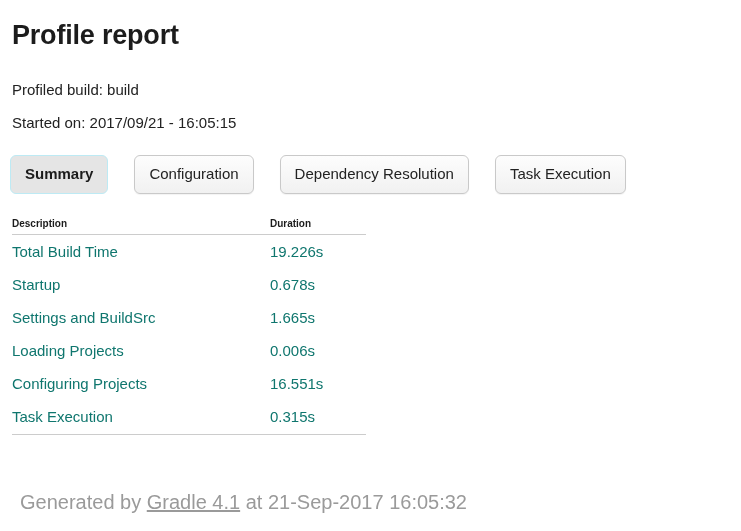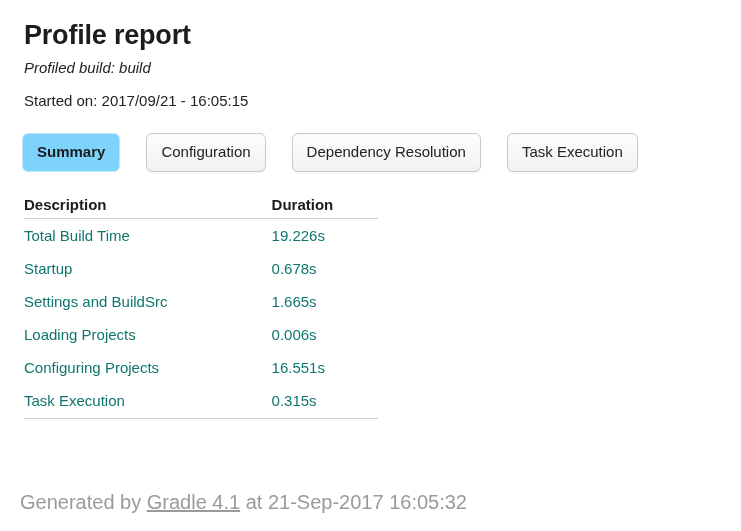--- a/index.html
+++ b/index.html
@@ -14,39 +14,39 @@
     font-family: "Liberation Sans", sans-serif;
     color: #222222;
     -webkit-font-smoothing: antialiased;
   }
 
   .page {
     position: relative;
     width: 741px;
     height: 493px;
     box-sizing: border-box;
-    padding: 0 24px;
+    padding: 0 12px;
   }
 
   
   .report-title {
     margin: 0;
     padding-top: 18px;
     font-size: 27px;
     line-height: 34px;
     font-weight: bold;
     letter-spacing: -0.2px;
     color: #1c1c1c;
   }
   .meta-line {
     font-size: 15px;
     line-height: 20px;
     color: #222222;
   }
-  .meta-line.first { margin-top: 6px; font-style: italic; }
+  .meta-line.first { margin-top: 28px; }
   .meta-line.second { margin-top: 13px; }
 
   
   .tabs {
     display: flex;
     align-items: flex-start;
     margin-top: 22px;
     margin-left: -2px;
   }
   .tab {
@@ -60,40 +60,40 @@
     cursor: pointer;
     user-select: none;
   }
   .tab.inactive {
     background: linear-gradient(#fdfdfd, #f1f1f1);
     border: 1px solid #c9c9c9;
     color: #222222;
     box-shadow: 0 1px 1px rgba(0,0,0,0.05);
   }
   .tab.active {
-    background: #7dd3fc;
+    background: #e5e5e5;
     border: 1px solid #bdeaf4;
     font-weight: bold;
     color: #1b1b1b;
   }
 
   
   .summary-table {
     margin-top: 24px;
     width: 354px;
     border-collapse: collapse;
     font-size: 15px;
   }
   .summary-table th {
     font-weight: bold;
     text-align: left;
     padding: 0 0 5px 0;
     border-bottom: 1px solid #cccccc;
     color: #1c1c1c;
-    font-size: 15px;
+    font-size: 10px;
   }
   .summary-table th.num { }
   .summary-table td {
     padding: 6px 0 6px 0;
     line-height: 21px;
     color: #0f766e;
     border: none;
   }
   .summary-table td.num { text-align: left; }
   .summary-table tbody tr:last-child td {

